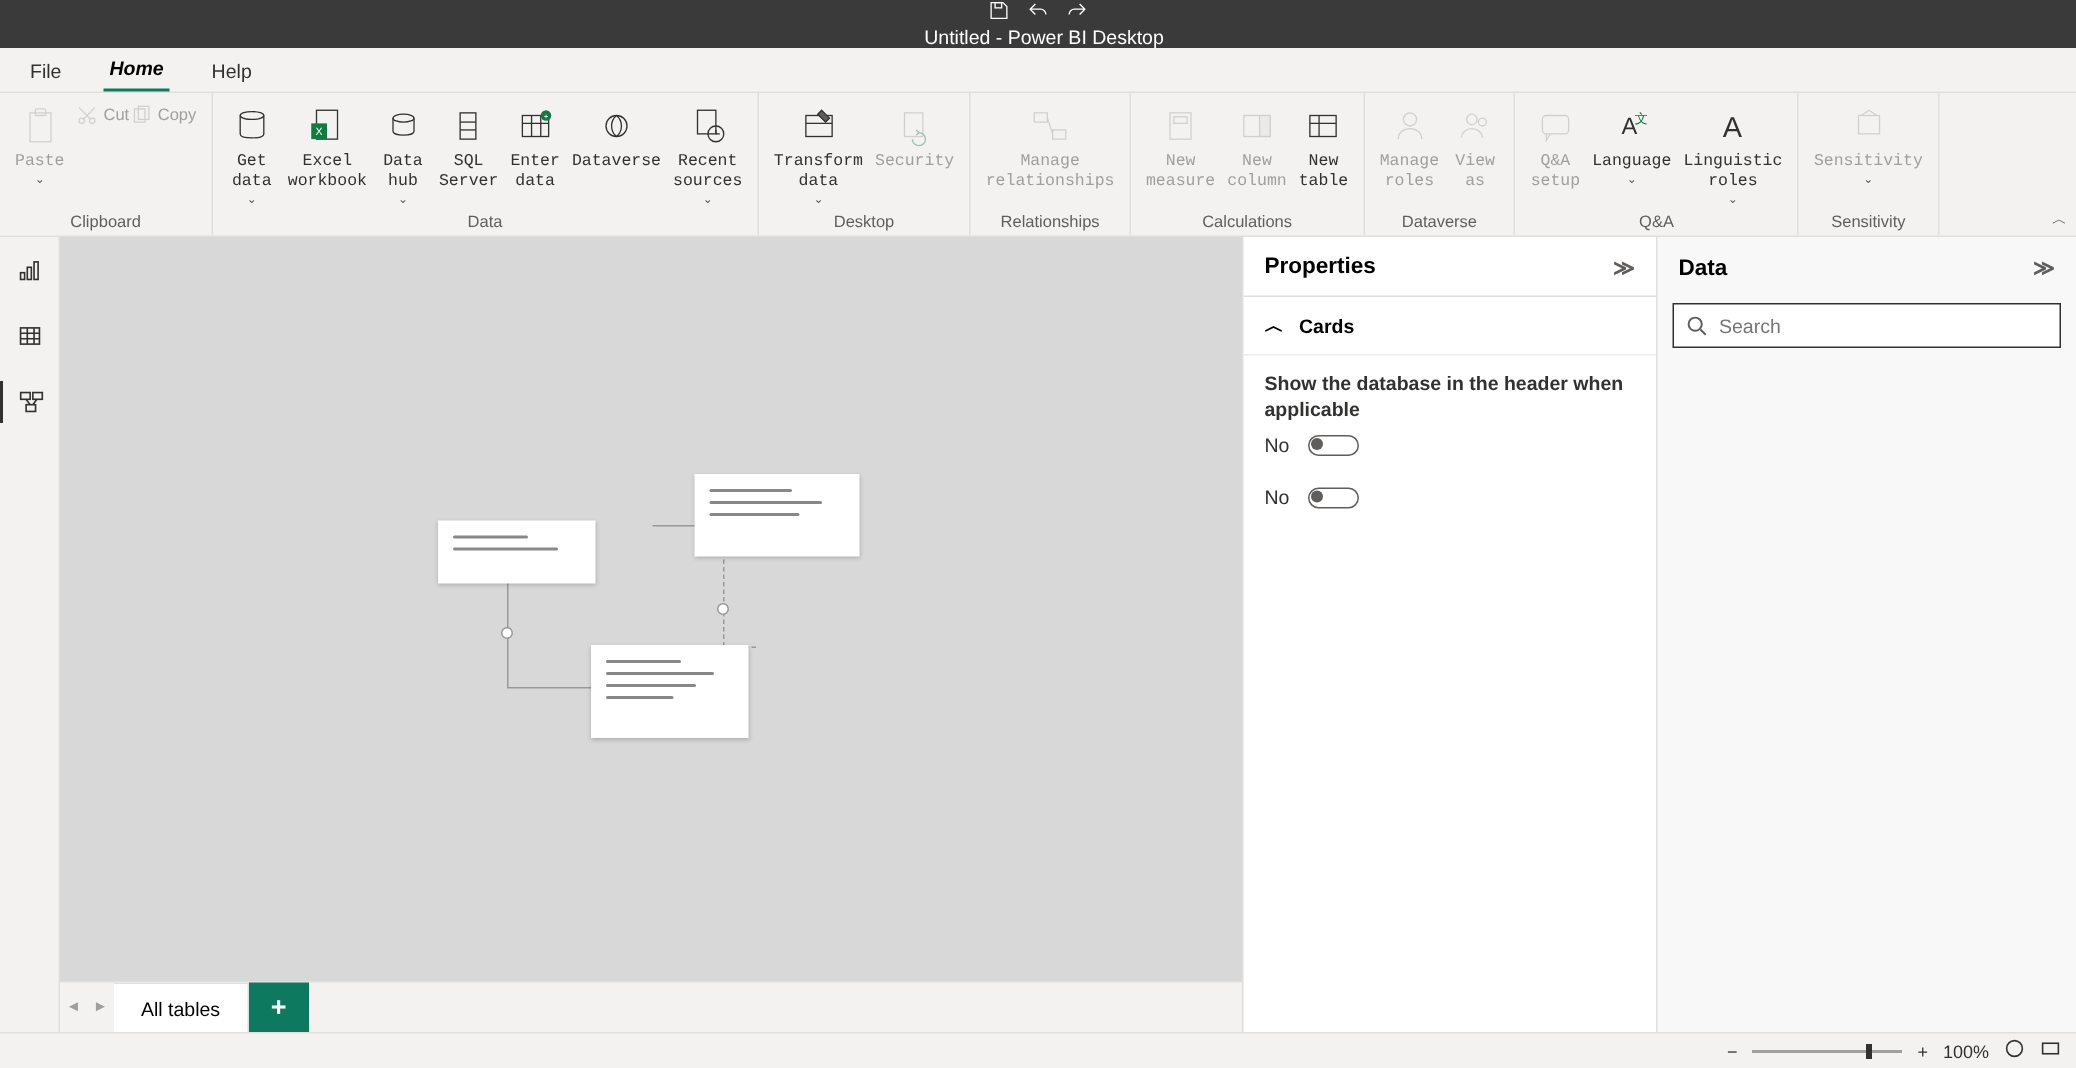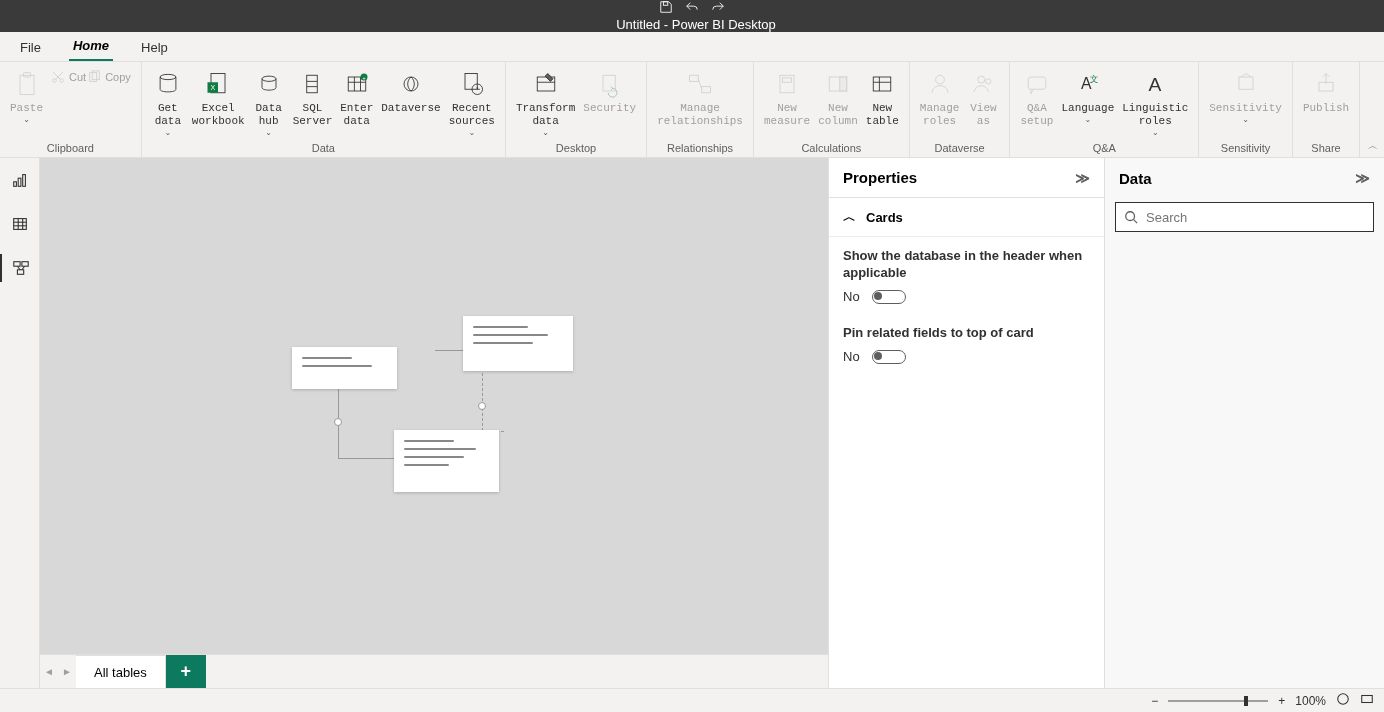--- a/index.html
+++ b/index.html
@@ -422,34 +422,20 @@
               <path d="M10 8l6-4 6 4" fill="none" stroke="#a19f9d"></path>
             </svg>
           </div>
           <div class="lbl">Sensitivity</div>
           <div class="chev">⌄</div>
         </div>
     </div>
     <div class="grouplabel">Sensitivity</div>
   </div>
 
-  <div class="rgroup">
-    <div class="buttons">
-      <div class="rbtn disabled">
-          <div class="icon">
-            <svg viewBox="0 0 32 32">
-              <rect x="8" y="14" width="16" height="10" fill="none" stroke="#a19f9d"></rect>
-              <path d="M16 4v12M12 8l4-4 4 4" fill="none" stroke="#a19f9d"></path>
-            </svg>
-          </div>
-          <div class="lbl">Publish</div>
-        </div>
-    </div>
-    <div class="grouplabel">Share</div>
-  </div>
   <div class="ribbon-collapse">︿</div>
 </div>
 
 <div class="main">
 
   <div class="nav">
     <div class="nav-item">
         <svg viewBox="0 0 20 20">
           <rect x="3" y="12" width="3" height="5"></rect>
           <rect x="8" y="8" width="3" height="9"></rect>
@@ -526,21 +512,20 @@
       <div class="setting">
         <div class="desc">Show the database in the header when applicable</div>
         <div class="ctrl">
           <span>No</span>
           <div class="toggle off">
               <div class="knob"></div>
             </div>
         </div>
       </div>
       <div class="setting">
-        <div class="desc">Pin related fields to top of card</div>
         <div class="ctrl">
           <span>No</span>
           <div class="toggle off">
               <div class="knob"></div>
             </div>
         </div>
       </div>
     </div>
   </div>
 

